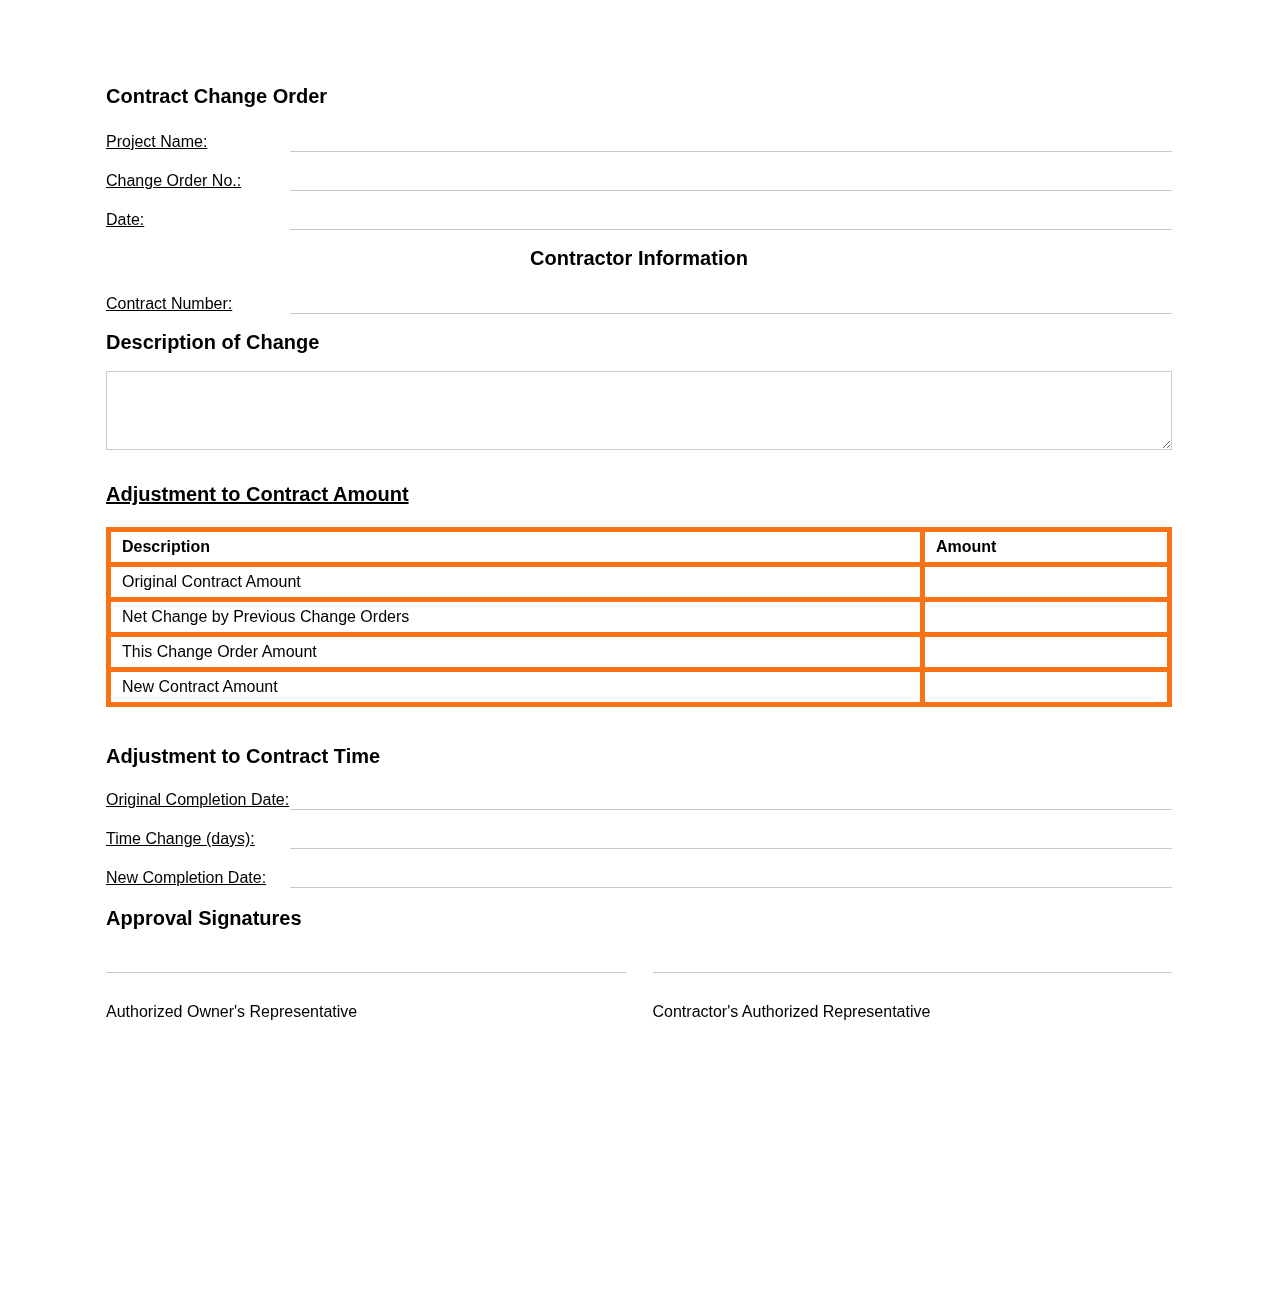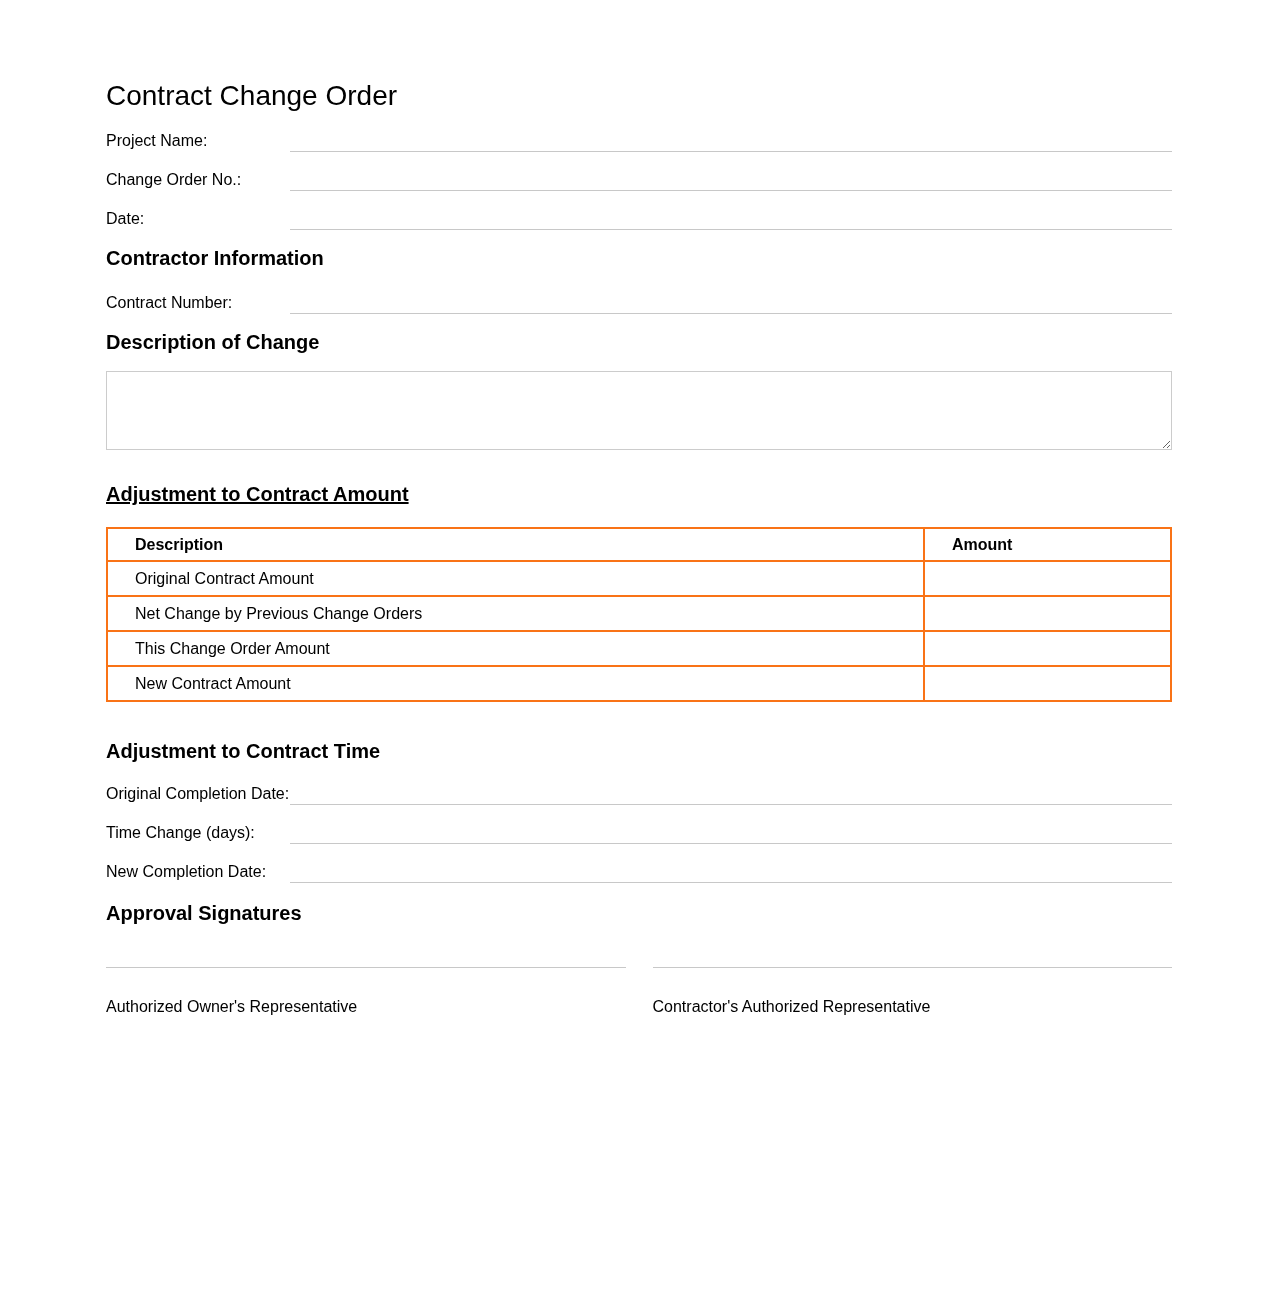--- a/index.html
+++ b/index.html
@@ -14,42 +14,43 @@
     width: 1278px;
     height: 1300px;
     overflow: hidden;
   }
   .page {
     width: 1066px;
     margin: 0 auto;
     padding-top: 84px;
   }
   h1.page-title {
-    font-size: 28px;
+    font-size: 20px;
     line-height: 24px;
-    font-weight: normal;
+    font-weight: bold;
     margin: 0 0 22px 0;
   }
   h2.section-heading {
     font-size: 20px;
     line-height: 23px;
     font-weight: bold;
     margin: 34px 0 21px 0;
   }
-  h2.h-contractor   { margin-top: 16px; margin-bottom: 22px; }
+  h2.h-contractor   { margin-top: 16px; margin-bottom: 22px; text-align: center; }
   h2.h-description  { margin-top: 17px; margin-bottom: 17px; }
   h2.h-amount       { margin-top: 33px; margin-bottom: 21px; text-decoration: underline; }
   h2.h-time         { margin-top: 38px; margin-bottom: 20px; }
   h2.h-signatures   { margin-top: 19px; margin-bottom: 0; }
 
   .field-row {
     display: flex;
-    align-items: center;
+    align-items: flex-end;
     height: 22px;
     margin-bottom: 17px;
+    text-decoration: underline;
   }
   .field-label {
     font-size: 16px;
     line-height: 20px;
     min-width: 184px;
     white-space: nowrap;
   }
   .field-line {
     flex: 1;
     height: 22px;
@@ -75,24 +76,24 @@
     background: #ffffff;
   }
 
   table.amount-table {
     width: 100%;
     border-collapse: collapse;
     font-size: 16px;
   }
   table.amount-table th,
   table.amount-table td {
-    border: 2px solid #f97316;
+    border: 5px solid #f97316;
     text-align: left;
     vertical-align: middle;
-    padding: 6px 27px;
+    padding: 6px 11px;
   }
   table.amount-table th {
     font-weight: bold;
     height: 33px;
   }
   table.amount-table td {
     height: 35px;
   }
   table.amount-table .col-amount {
     width: 247px;

